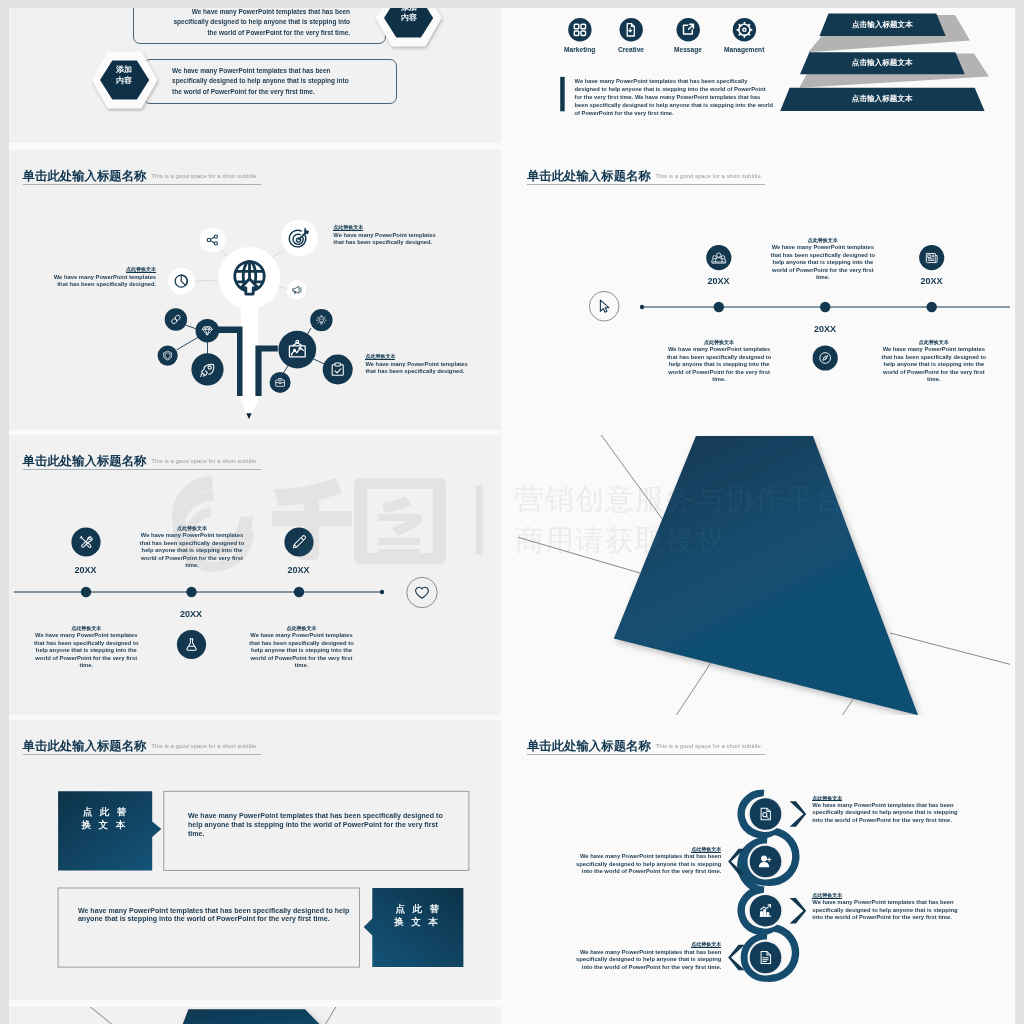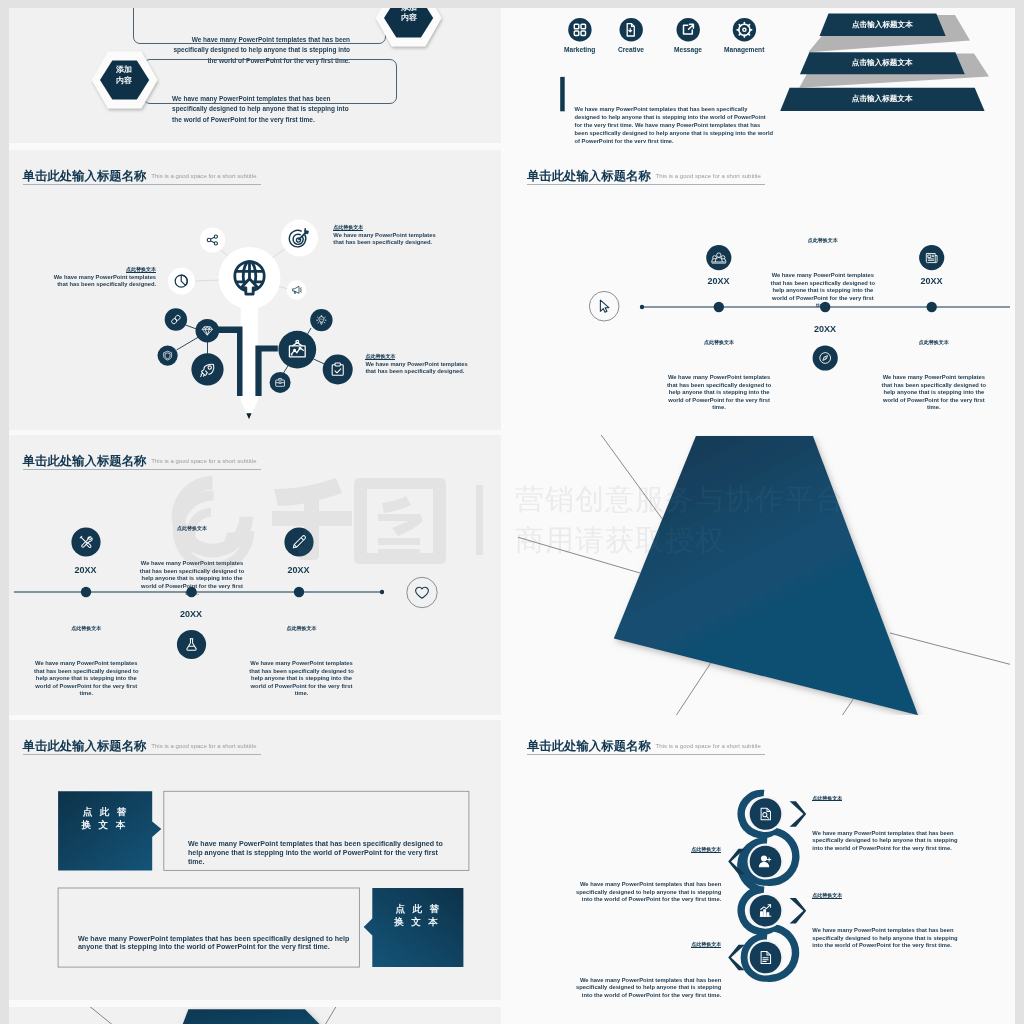--- a/index.html
+++ b/index.html
@@ -12,21 +12,21 @@
   .slide.col0{left:4.5px;}
   .slide.col1{left:508.8px;}
   
   .shead{position:absolute;left:9.1px;top:15.5px;width:460px;white-space:nowrap;}
   .shead .ttl{font-size:12.4px;font-weight:bold;color:#123750;letter-spacing:0px;
               display:inline-block;line-height:14px;}
   .shead .sub{font-size:6.05px;color:#9b9b9b;display:inline-block;margin-left:4.8px;
               position:relative;top:-1.5px;letter-spacing:0px;}
   .shead .rule{position:absolute;left:0;top:18.3px;width:238px;height:1px;background:#a9b3ba;}
   
-  .para{font-size:5.8px;line-height:7.5px;color:#1d3b52;font-weight:bold;margin-top:28px;}
+  .para{font-size:5.8px;line-height:7.5px;color:#1d3b52;font-weight:bold;}
   .lbl{font-size:5.0px;font-weight:bold;color:#12364e;
        display:inline-block;line-height:7.4px;position:relative;vertical-align:top;}
   .lbl::after{content:"";position:absolute;left:0;right:0;bottom:0.8px;height:0.7px;background:#12364e;}
   .lblrow{height:7.4px;line-height:7.4px;}
   .lbl2{font-size:5.0px;font-weight:bold;color:#12364e;line-height:7.4px;}
   svg{display:block;overflow:visible;}
   .wmwrap{position:absolute;left:-9px;top:0;width:1024px;height:1024px;pointer-events:none;
           overflow:hidden;}
   .wm-back{z-index:1;opacity:.085;}
   .wm-front{z-index:5;opacity:.26;mix-blend-mode:soft-light;}

